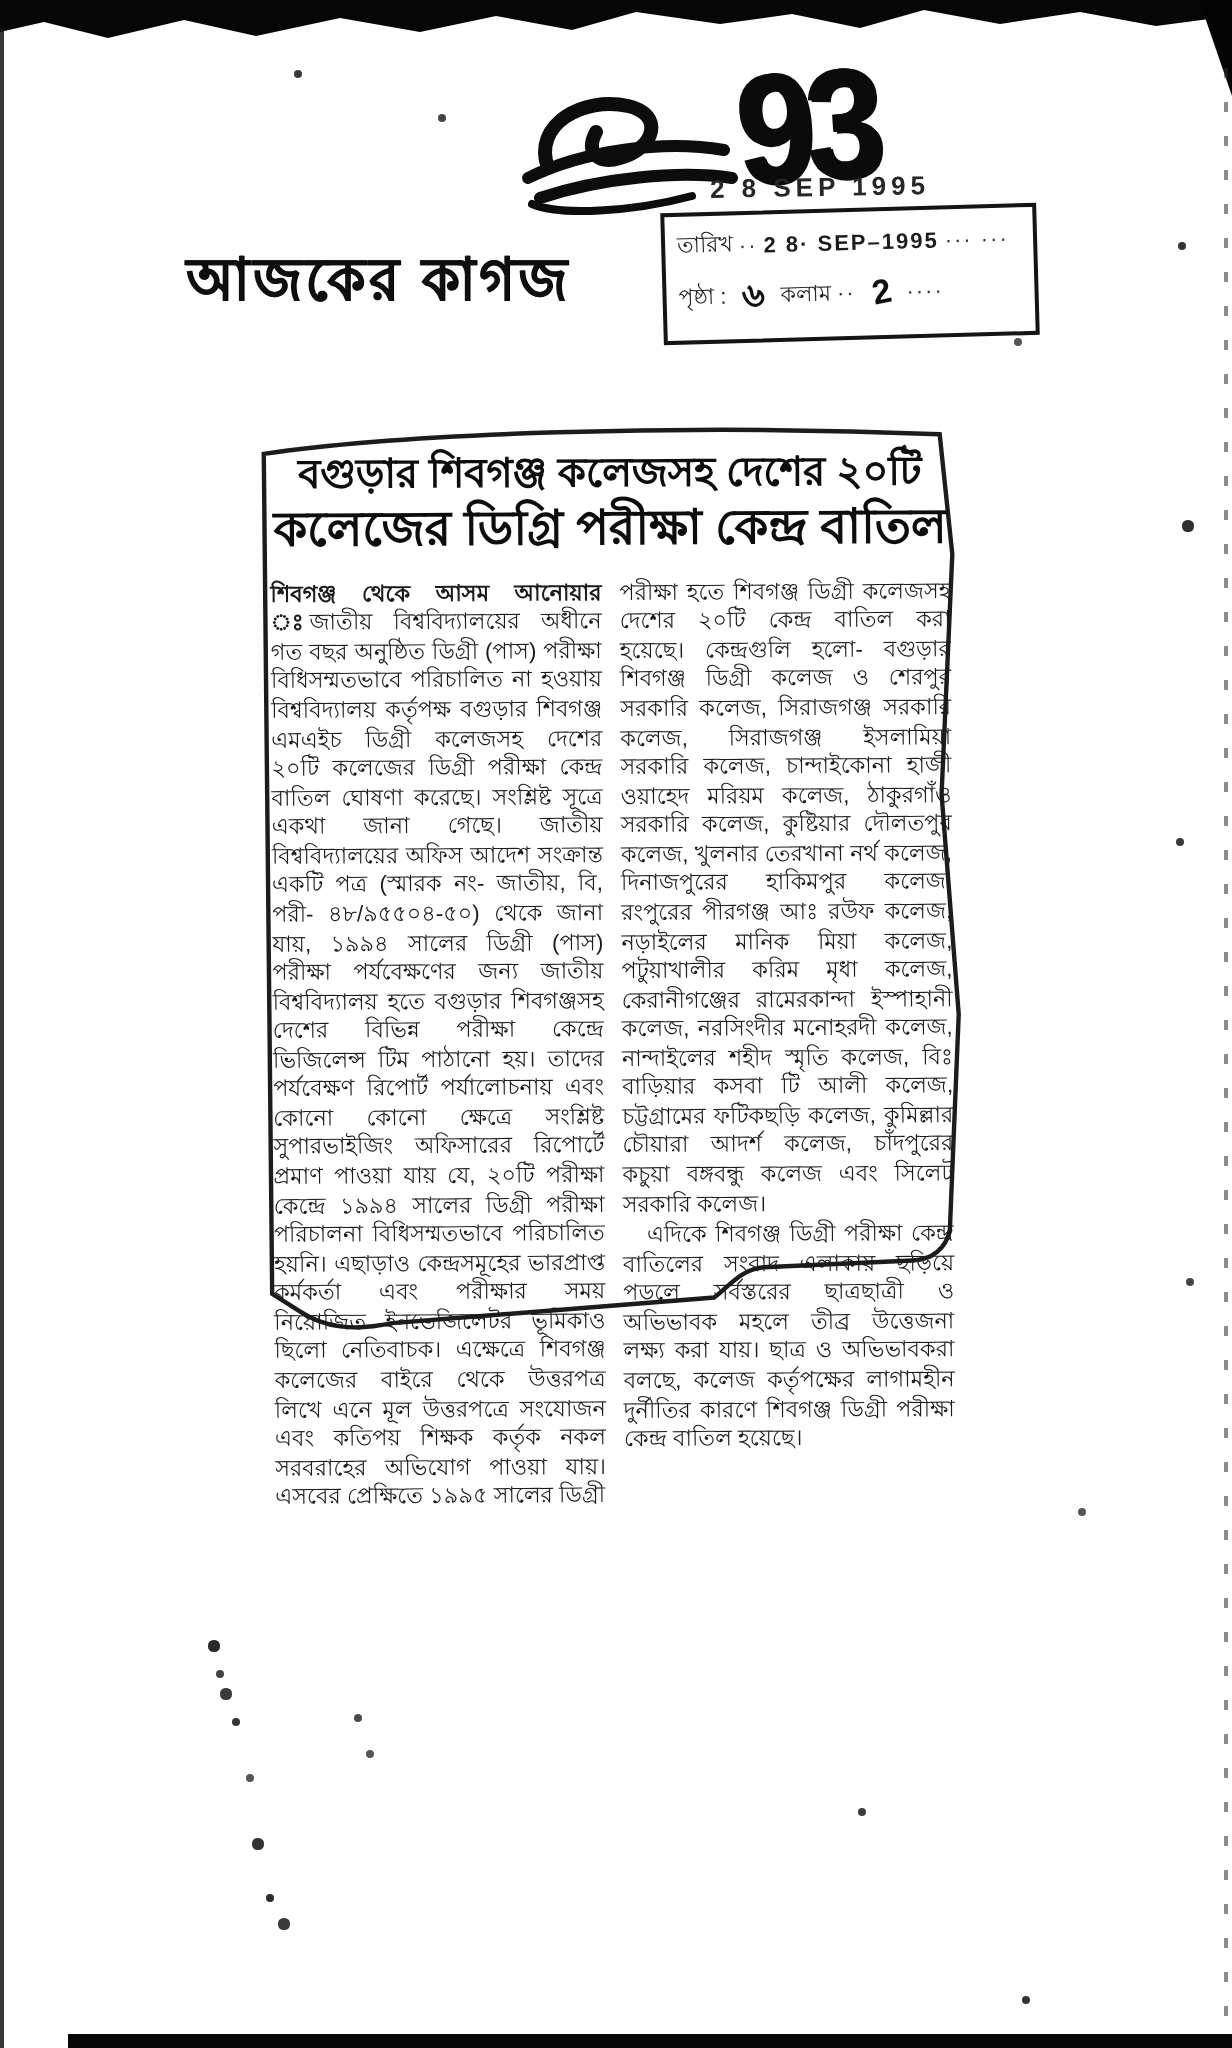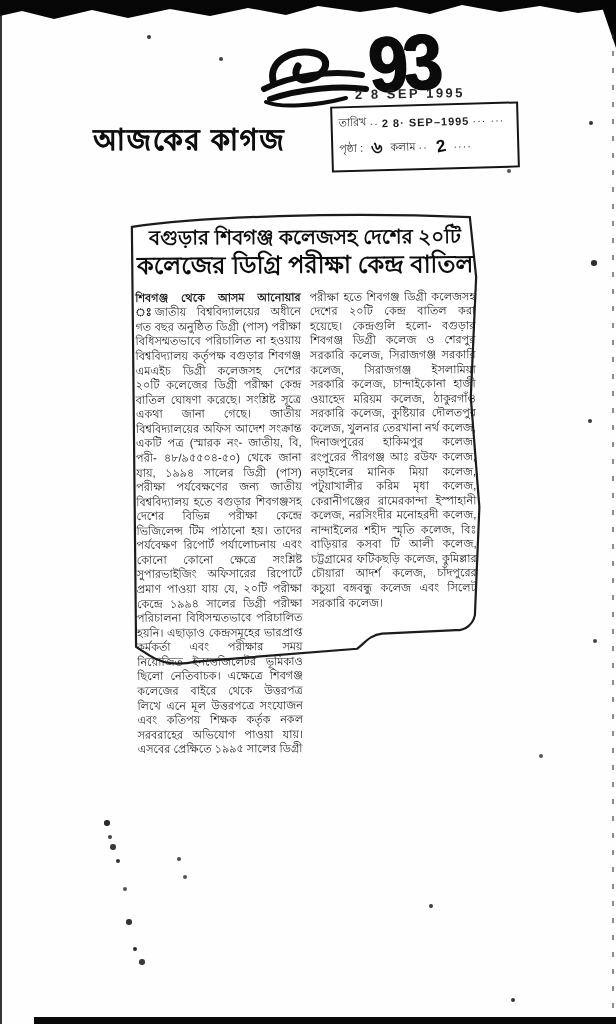--- a/index.html
+++ b/index.html
@@ -129,20 +129,21 @@
       <div class="headline">
         <div class="headline-1">বগুড়ার শিবগঞ্জ কলেজসহ দেশের ২০টি</div>
         <div class="headline-2">কলেজের ডিগ্রি পরীক্ষা কেন্দ্র বাতিল</div>
       </div>
       <div class="columns">
         <div class="col">
           <p><span class="byline">শিবগঞ্জ থেকে আসম আনোয়ার ঃ</span><span>জাতীয় বিশ্ববিদ্যালয়ের অধীনে গত বছর অনুষ্ঠিত ডিগ্রী (পাস) পরীক্ষা বিধিসম্মতভাবে পরিচালিত না হওয়ায় বিশ্ববিদ্যালয় কর্তৃপক্ষ বগুড়ার শিবগঞ্জ এমএইচ ডিগ্রী কলেজসহ দেশের ২০টি কলেজের ডিগ্রী পরীক্ষা কেন্দ্র বাতিল ঘোষণা করেছে। সংশ্লিষ্ট সূত্রে একথা জানা গেছে। জাতীয় বিশ্ববিদ্যালয়ের অফিস আদেশ সংক্রান্ত একটি পত্র (স্মারক নং- জাতীয়, বি, পরী- ৪৮/৯৫৫০৪-৫০) থেকে জানা যায়, ১৯৯৪ সালের ডিগ্রী (পাস) পরীক্ষা পর্যবেক্ষণের জন্য জাতীয় বিশ্ববিদ্যালয় হতে বগুড়ার শিবগঞ্জসহ দেশের বিভিন্ন পরীক্ষা কেন্দ্রে ভিজিলেন্স টিম পাঠানো হয়। তাদের পর্যবেক্ষণ রিপোর্ট পর্যালোচনায় এবং কোনো কোনো ক্ষেত্রে সংশ্লিষ্ট সুপারভাইজিং অফিসারের রিপোর্টে প্রমাণ পাওয়া যায় যে, ২০টি পরীক্ষা কেন্দ্রে ১৯৯৪ সালের ডিগ্রী পরীক্ষা পরিচালনা বিধিসম্মতভাবে পরিচালিত হয়নি। এছাড়াও কেন্দ্রসমূহের ভারপ্রাপ্ত কর্মকর্তা এবং পরীক্ষার সময় নিয়োজিত ইনভেজিলেটর ভূমিকাও ছিলো নেতিবাচক। এক্ষেত্রে শিবগঞ্জ কলেজের বাইরে থেকে উত্তরপত্র লিখে এনে মূল উত্তরপত্রে সংযোজন এবং কতিপয় শিক্ষক কর্তৃক নকল সরবরাহের অভিযোগ পাওয়া যায়। এসবের প্রেক্ষিতে ১৯৯৫ সালের ডিগ্রী</span></p>
         </div>
         <div class="col">
           <p>পরীক্ষা হতে শিবগঞ্জ ডিগ্রী কলেজসহ দেশের ২০টি কেন্দ্র বাতিল করা হয়েছে। কেন্দ্রগুলি হলো- বগুড়ার শিবগঞ্জ ডিগ্রী কলেজ ও শেরপুর সরকারি কলেজ, সিরাজগঞ্জ সরকারি কলেজ, সিরাজগঞ্জ ইসলামিয়া সরকারি কলেজ, চান্দাইকোনা হাজী ওয়াহেদ মরিয়ম কলেজ, ঠাকুরগাঁও সরকারি কলেজ, কুষ্টিয়ার দৌলতপুর কলেজ, খুলনার তেরখানা নর্থ কলেজ, দিনাজপুরের হাকিমপুর কলেজ, রংপুরের পীরগঞ্জ আঃ রউফ কলেজ, নড়াইলের মানিক মিয়া কলেজ, পটুয়াখালীর করিম মৃধা কলেজ, কেরানীগঞ্জের রামেরকান্দা ইস্পাহানী কলেজ, নরসিংদীর মনোহরদী কলেজ, নান্দাইলের শহীদ স্মৃতি কলেজ, বিঃ বাড়িয়ার কসবা টি আলী কলেজ, চট্টগ্রামের ফটিকছড়ি কলেজ, কুমিল্লার চৌয়ারা আদর্শ কলেজ, চাঁদপুরের কচুয়া বঙ্গবন্ধু কলেজ এবং সিলেট সরকারি কলেজ।</p>
+          <p class="para2">এদিকে শিবগঞ্জ ডিগ্রী পরীক্ষা কেন্দ্র বাতিলের সংবাদ এলাকায় ছড়িয়ে পড়লে সর্বস্তরের ছাত্রছাত্রী ও অভিভাবক মহলে তীব্র উত্তেজনা লক্ষ্য করা যায়। ছাত্র ও অভিভাবকরা বলছে, কলেজ কর্তৃপক্ষের লাগামহীন দুর্নীতির কারণে শিবগঞ্জ ডিগ্রী পরীক্ষা কেন্দ্র বাতিল হয়েছে।</p>
         </div>
       </div>
     </div>
   </div>
 
   <div class="specks"></div>
 
 </div>
 
 </body></html>

